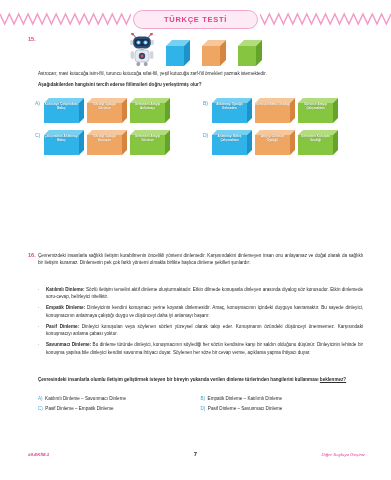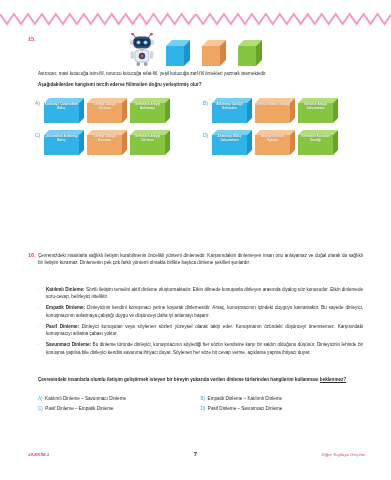--- a/index.html
+++ b/index.html
@@ -115,20 +115,21 @@
 <body>
 
 <div class="page">
 
   <div class="header">
     <div class="zigzag">
       <svg viewBox="0 0 140 14" preserveAspectRatio="none">
         <path d="M0 2 L5 12 L10 2 L15 12 L20 2 L25 12 L30 2 L35 12 L40 2 L45 12 L50 2 L55 12 L60 2 L65 12 L70 2 L75 12 L80 2 L85 12 L90 2 L95 12 L100 2 L105 12 L110 2 L115 12 L120 2 L125 12 L130 2 L135 12 L140 2" fill="none" stroke="#f49ac8" stroke-width="1.6"></path>
       </svg>
     </div>
+    <div class="title-pill">TÜRKÇE TESTİ</div>
     <div class="zigzag">
       <svg viewBox="0 0 140 14" preserveAspectRatio="none">
         <path d="M0 2 L5 12 L10 2 L15 12 L20 2 L25 12 L30 2 L35 12 L40 2 L45 12 L50 2 L55 12 L60 2 L65 12 L70 2 L75 12 L80 2 L85 12 L90 2 L95 12 L100 2 L105 12 L110 2 L115 12 L120 2 L125 12 L130 2 L135 12 L140 2" fill="none" stroke="#f49ac8" stroke-width="1.6"></path>
       </svg>
     </div>
   </div>
 
   <div id="q15">
 
     <div class="qnum" style="left:28px; top:4px;">15.</div>

